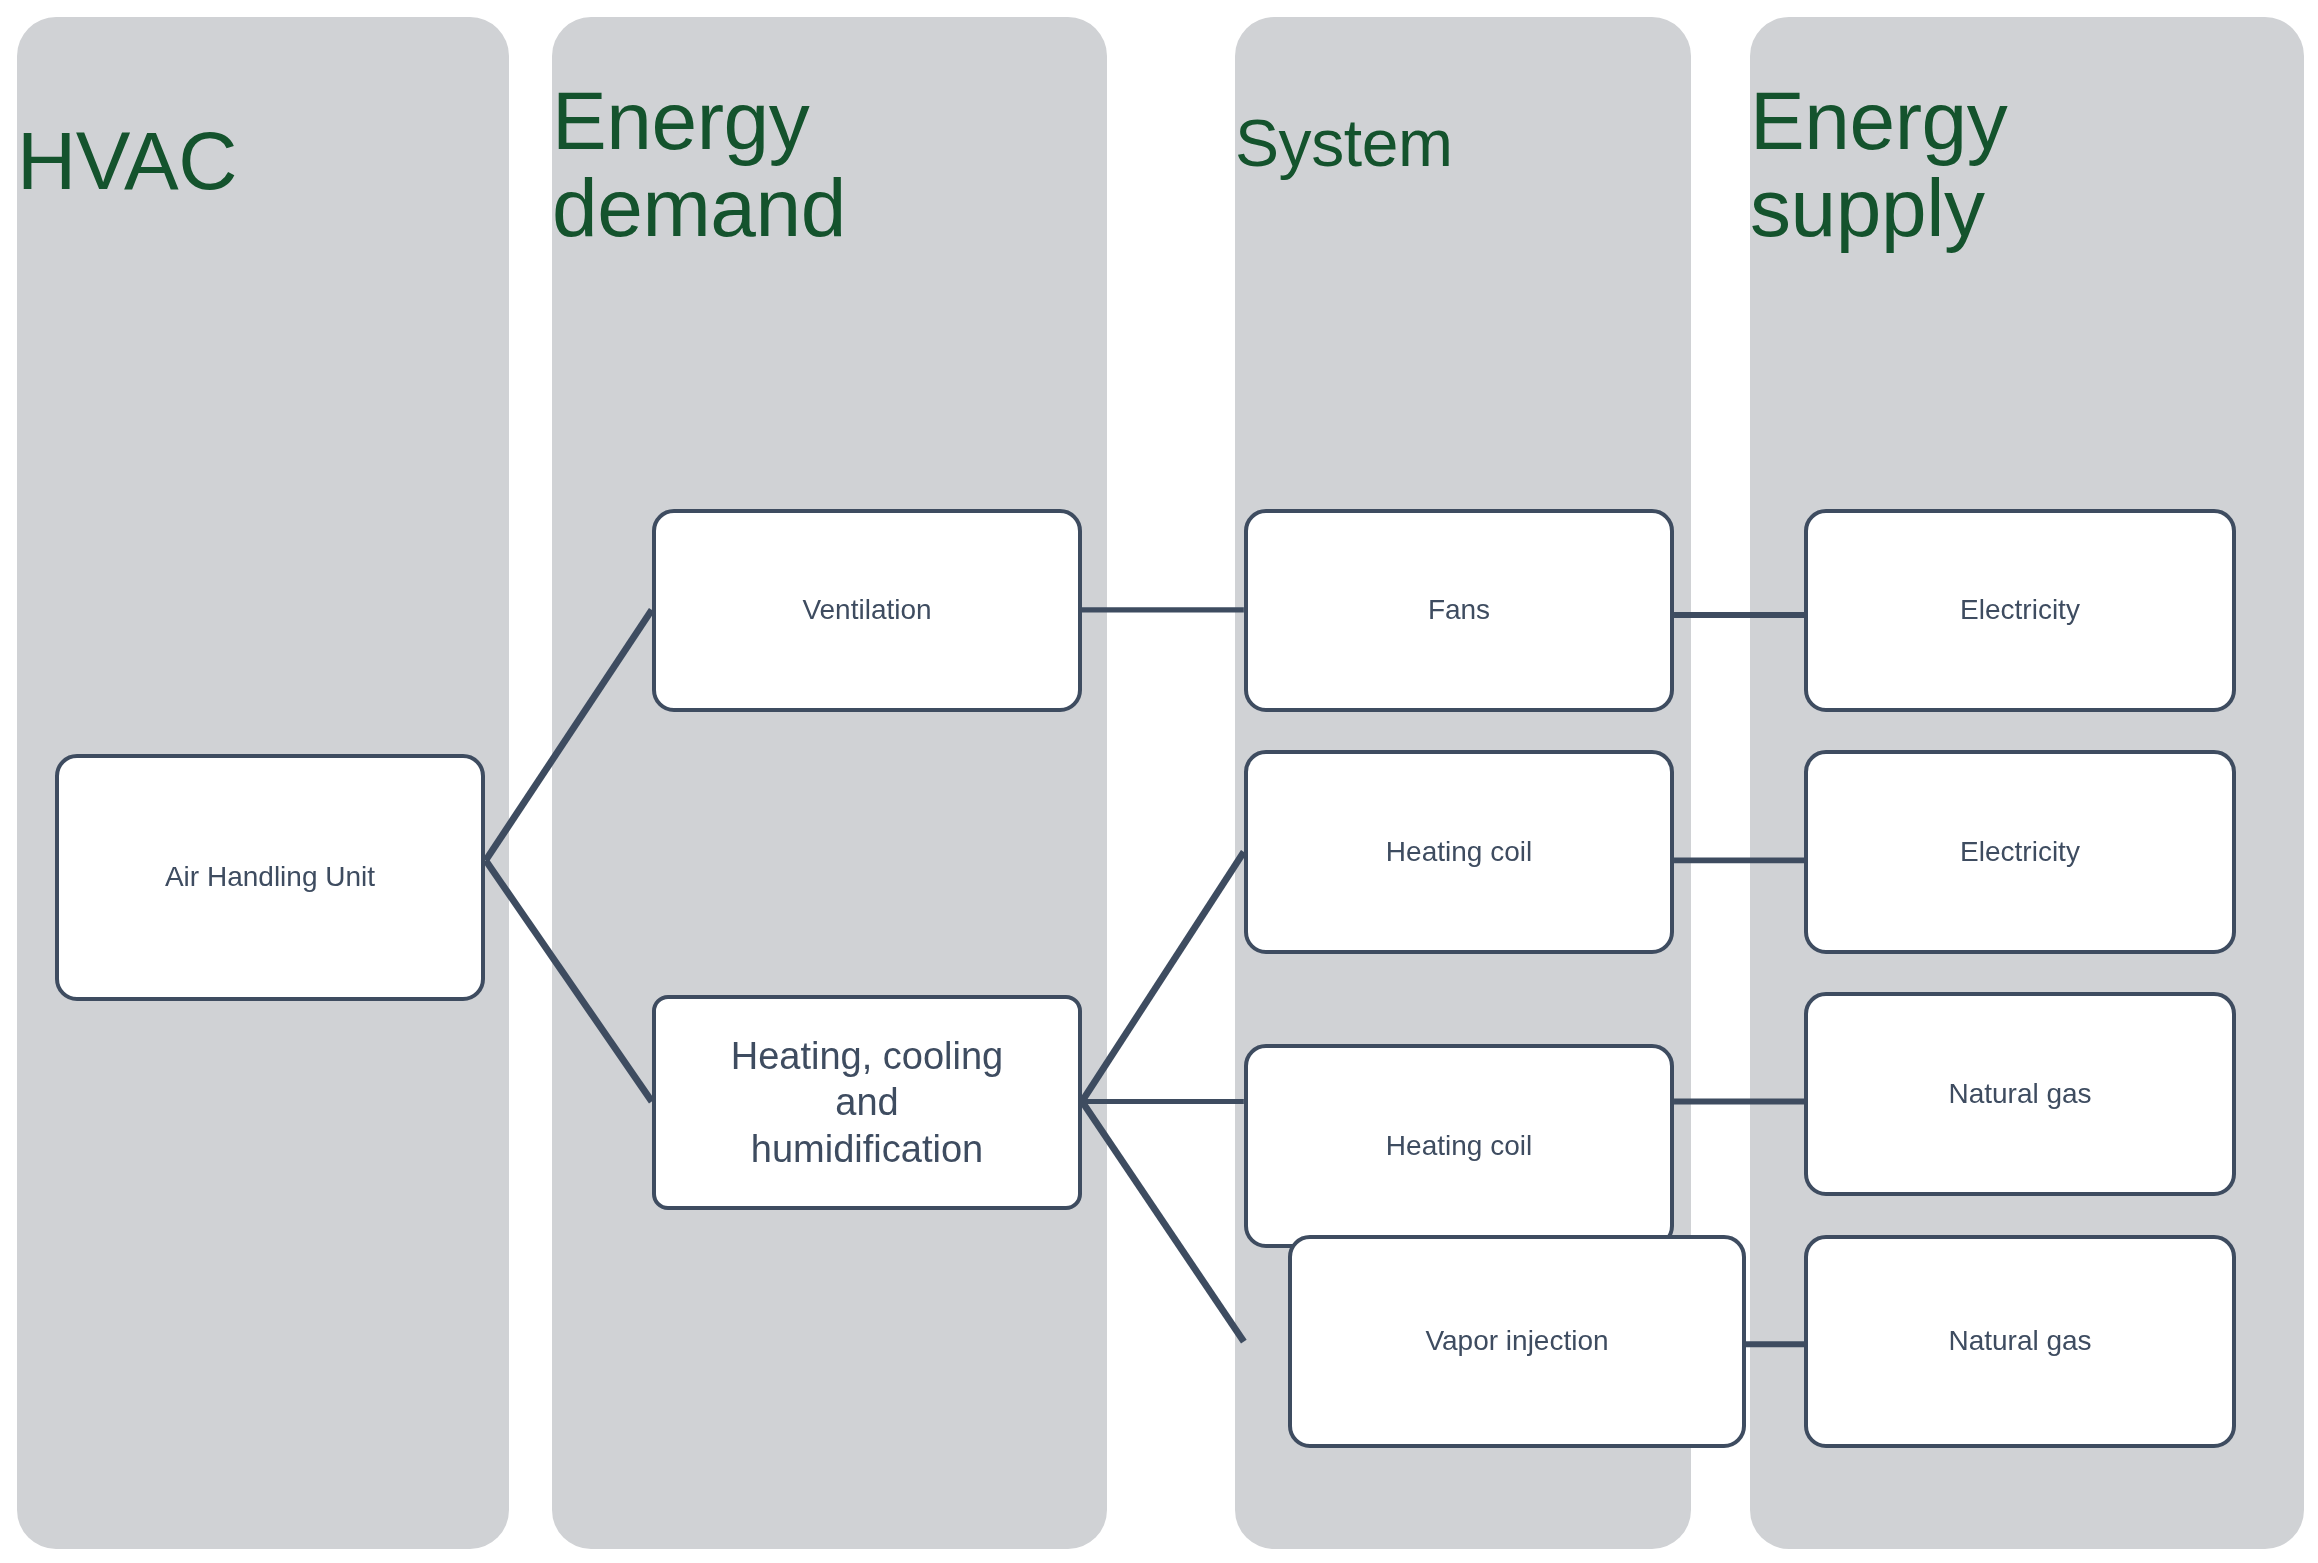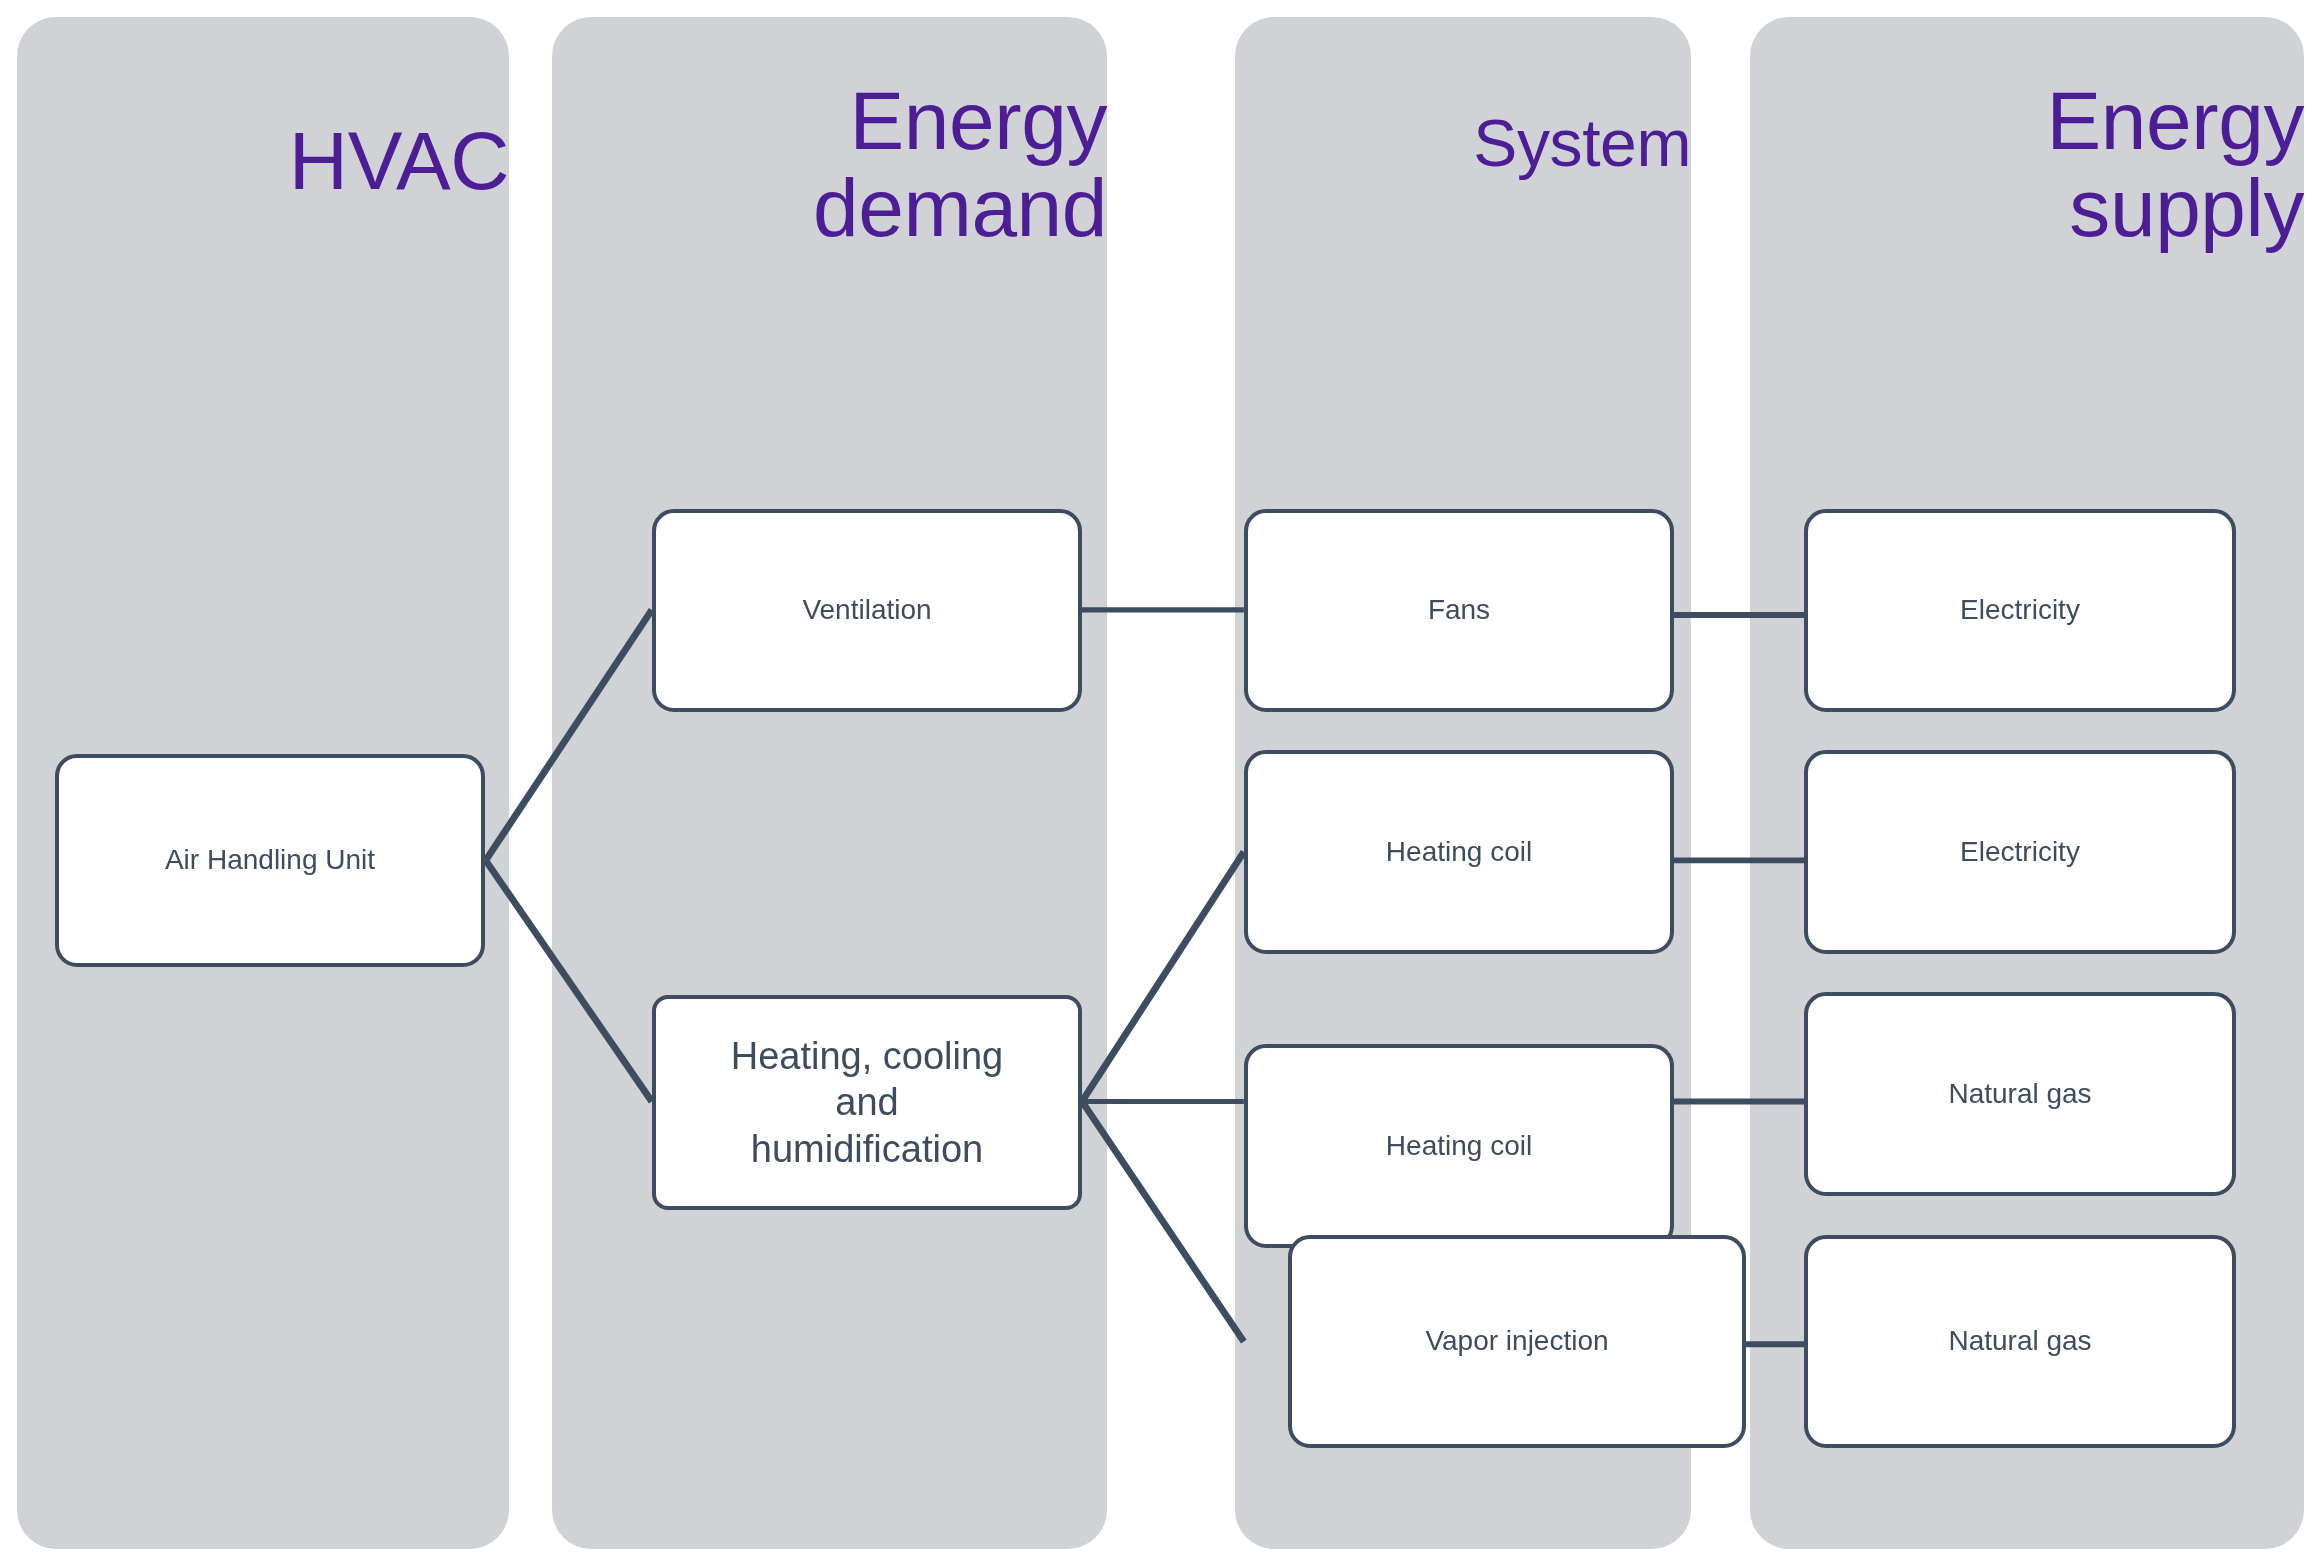--- a/index.html
+++ b/index.html
@@ -22,22 +22,22 @@
   .panel {
     position: absolute;
     background: #d0d2d5;
     border-radius: 39px;
     box-sizing: border-box;
   }
   .panel-title {
     position: absolute;
     left: 0;
     right: 0;
-    text-align: right;
-    color: #4c1d95;
+    text-align: left;
+    color: #14532d;
     font-weight: 400;
     line-height: 1.06;
     letter-spacing: -0.4px;
     white-space: pre-line;
   }
   
   #links {
     position: absolute;
     left: 0;
     top: 0;
@@ -99,21 +99,21 @@
       <path stroke-width="6" d="M 1270 1293 L 1460 1293"></path>
       <path d="M 1270 1293 L 1460 1575"></path>
 
       <path stroke-width="7" d="M 1965 722 L 2118 722"></path>
       <path stroke-width="7" d="M 1965 1010 L 2118 1010"></path>
       <path stroke-width="7" d="M 1965 1293 L 2118 1293"></path>
       <path stroke-width="7" d="M 1965 1578 L 2118 1578"></path>
     </g>
   </svg>
 
-  <div class="node" style="left:55px; top:754px; width:430px; height:213px;">Air Handling Unit</div>
+  <div class="node" style="left:55px; top:754px; width:430px; height:247px;">Air Handling Unit</div>
 
   <div class="node" style="left:652px; top:509px; width:430px; height:203px;">Ventilation</div>
 
   <div class="node wide-text" style="left:652px; top:995px; width:430px; height:215px;">Heating, cooling
 and
 humidification</div>
 
   <div class="node" style="left:1244px; top:509px; width:430px; height:203px;">Fans</div>
 
   <div class="node" style="left:1244px; top:750px; width:430px; height:204px;">Heating coil</div>

